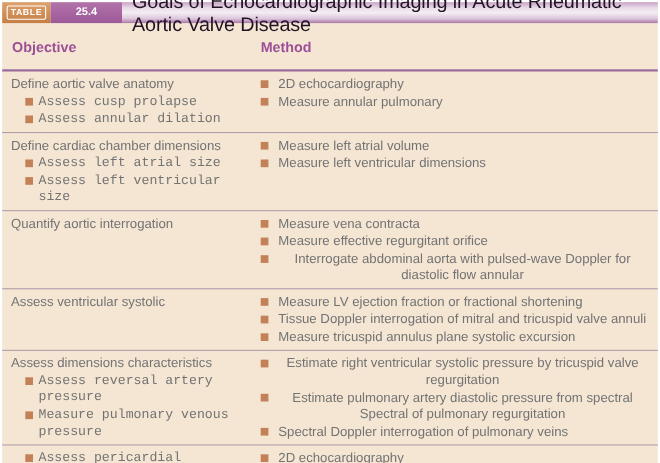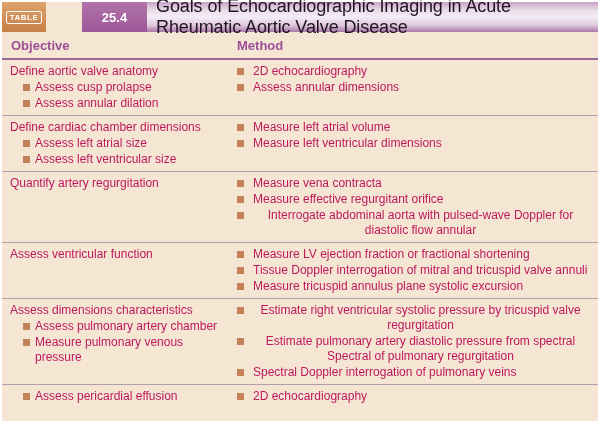--- a/index.html
+++ b/index.html
@@ -6,62 +6,62 @@
   body {
     width:600px; height:421px; background:#ffffff; overflow:hidden;
     font-family:"Liberation Sans", sans-serif;
     -webkit-font-smoothing:antialiased;
   }
   .tbl {
     margin:2px 2px 0 2px; height:419px; box-sizing:border-box;
     background:var(--cream,#f4e6d3);
   }
   
-  .hdr { display:flex; height:30px; }
+  .hdr { display:flex; height:19px; }
   .badge {
     width:44px; flex:0 0 44px;
     background:linear-gradient(#dda26d,#c67f45);
     display:flex; align-items:center; justify-content:center;
   }
   .badge-inner {
     border:1px solid #ffffff; border-radius:2px; padding:1px 3px;
     color:#ffffff; font-size:8px; font-weight:bold; letter-spacing:0.5px;
   }
   .num {
     width:65px; flex:0 0 65px;
     background:linear-gradient(#b173a9,#9d5899);
-    color:#ffffff; font-weight:bold; font-size:13px;
-    display:flex; align-items:center; justify-content:center;margin-left:36px;
+    color:#ffffff; font-weight:bold; font-size:10px;
+    display:flex; align-items:center; justify-content:center;
   }
   .titlebar {
     flex:1;
     background:linear-gradient(to bottom,
       #c9a3c6 0%, #e9dde9 28%, #f4edf4 50%, #ddc7dc 78%, #aa77a7 100%);
     display:flex; align-items:center; padding-left:9px;
   }
   .title { font-weight:normal; font-size:18px; color:#201424; letter-spacing:-0.1px; }
   
   .cols {
-    display:grid; grid-template-columns:229px 1fr; height:28px;
+    display:grid; grid-template-columns:229px 1fr; height:44px;
     box-sizing:border-box; align-items:center;
     border-bottom:2px solid #9a689a;
   }
   .colhead { font-weight:bold; font-size:13px; color:var(--purple,#9c4f96); }
   .colhead.obj-h { padding-left:9px; }
   .colhead.met-h { padding-left:6px; }
   
   .row { display:grid; grid-template-columns:229px 1fr; border-top:1px solid var(--divider,#b49dab); }
   #rows .row:first-child { border-top:none; }
-  .cell { font-size:12px; line-height:15px; color:#be185d; }
+  .cell { font-size:12px; line-height:15px; color:#737373; }
   .cell.obj { padding:3px 4px 3px 8px; }
   .cell.met { padding:3px 10px 3px 6px;text-align:center; }
   .pitem { margin:1px 0; }
   .bitem { display:flex; margin:1px 0; }
   .sq { width:7px; height:7px; flex:0 0 7px; background:var(--bullet,#c28157); margin-top:4px; }
-  .obj .bitem { padding-left:13px; }
+  .obj .bitem { padding-left:13px;font-family:Liberation Mono, monospace; }
   .obj .sq { margin-right:5px; }
   .met .sq { margin-right:9px; }
 </style>
 </head>
 <body>
 
 <div class="tbl">
   <div class="hdr">
     <div class="badge">
       <span class="badge-inner">TABLE</span>
@@ -93,21 +93,21 @@
   </div>
 </div>
     <div class="cell met">
   <div class="bitem">
     <span class="sq"></span>
     <span class="btxt">2D echocardiography</span>
   </div>
 
   <div class="bitem">
     <span class="sq"></span>
-    <span class="btxt">Assess annular dimensions</span>
+    <span class="btxt">Measure annular pulmonary</span>
   </div>
 </div>
   </div>
 
   <div class="row">
     <div class="cell obj">
   <div class="pitem">Define cardiac chamber dimensions</div>
 
   <div class="bitem">
     <span class="sq"></span>
@@ -127,21 +127,21 @@
 
   <div class="bitem">
     <span class="sq"></span>
     <span class="btxt">Measure left ventricular dimensions</span>
   </div>
 </div>
   </div>
 
   <div class="row">
     <div class="cell obj">
-  <div class="pitem">Quantify artery regurgitation</div>
+  <div class="pitem">Quantify aortic interrogation</div>
 </div>
     <div class="cell met">
   <div class="bitem">
     <span class="sq"></span>
     <span class="btxt">Measure vena contracta</span>
   </div>
 
   <div class="bitem">
     <span class="sq"></span>
     <span class="btxt">Measure effective regurgitant orifice</span>
@@ -150,21 +150,21 @@
 
   <div class="bitem">
     <span class="sq"></span>
     <span class="btxt">Interrogate abdominal aorta with pulsed-wave Doppler for diastolic flow annular</span>
   </div>
 </div>
   </div>
 
   <div class="row">
     <div class="cell obj">
-  <div class="pitem">Assess ventricular function</div>
+  <div class="pitem">Assess ventricular systolic</div>
 </div>
     <div class="cell met">
   <div class="bitem">
     <span class="sq"></span>
     <span class="btxt">Measure LV ejection fraction or fractional shortening</span>
   </div>
 
   <div class="bitem">
     <span class="sq"></span>
     <span class="btxt">Tissue Doppler interrogation of mitral and tricuspid valve annuli</span>
@@ -176,21 +176,21 @@
   </div>
 </div>
   </div>
 
   <div class="row">
     <div class="cell obj">
   <div class="pitem">Assess dimensions characteristics</div>
 
   <div class="bitem">
     <span class="sq"></span>
-    <span class="btxt">Assess pulmonary artery chamber</span>
+    <span class="btxt">Assess reversal artery pressure</span>
   </div>
 
   <div class="bitem">
     <span class="sq"></span>
     <span class="btxt">Measure pulmonary venous pressure</span>
   </div>
 </div>
     <div class="cell met">
   <div class="bitem">
     <span class="sq"></span>

